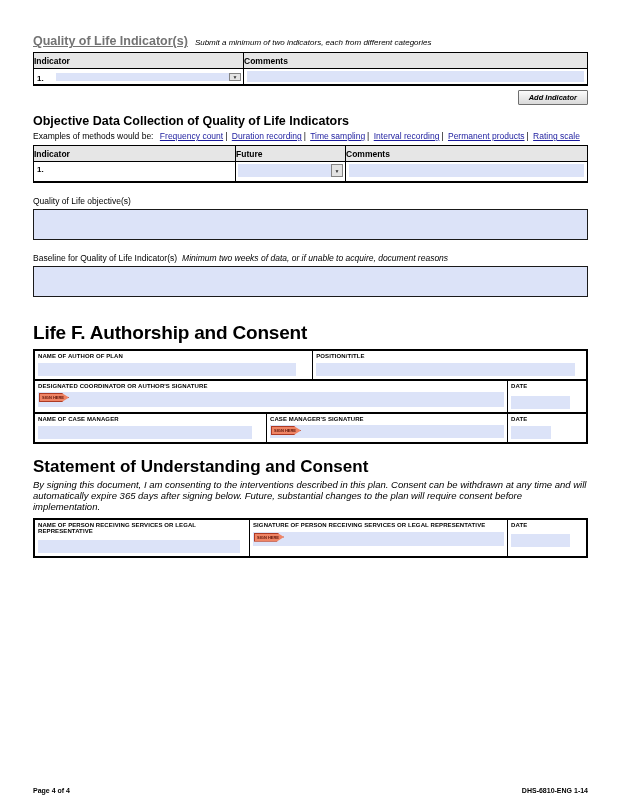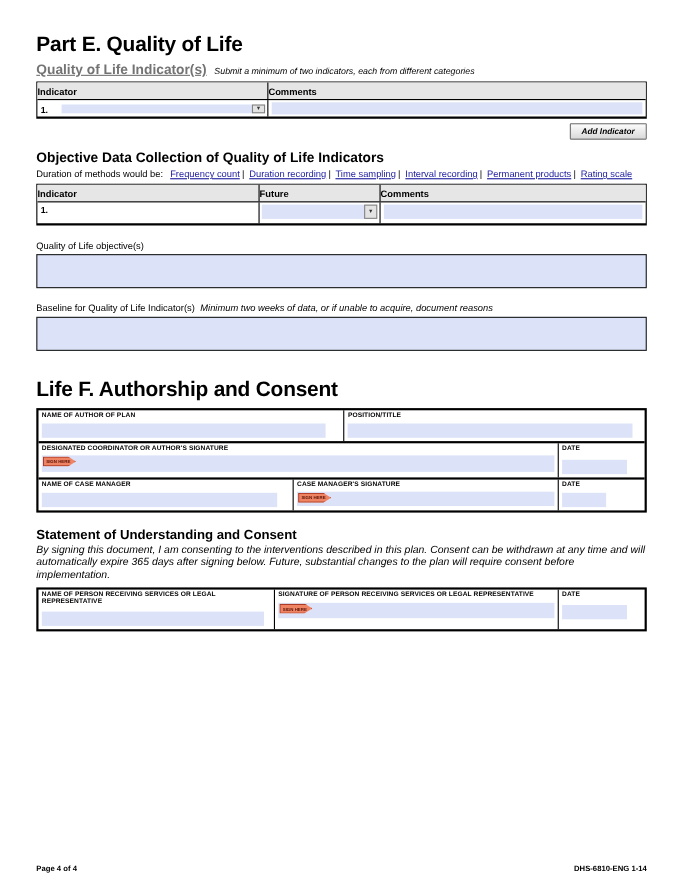--- a/index.html
+++ b/index.html
@@ -103,21 +103,21 @@
     width: 30px; height: 9px;
     background: #ef8465;
     border: 1px solid #ad3a24;
     clip-path: polygon(0 0, 76% 0, 100% 50%, 76% 100%, 0 100%);
     display: flex; align-items: center;
     font-size: 4px; font-weight: bold; color: #5d1408;
     padding-left: 2px; cursor: pointer; overflow: hidden;
     white-space: nowrap;
   }
 
-  .consent-title { margin-top: 13px; font-size: 12px; font-weight: bold; }
+  .consent-title { margin-top: 13px; font-size: 17px; font-weight: bold; }
   .consent-body { margin-top: 2px; font-size: 9.5px; font-style: italic; line-height: 1.18; }
 
   
   .w-half { width: 50.5%; }
   .w-half2 { flex: 1; }
   .w-sig-wide { flex: 1; }
   .w-date { width: 78px; }
   .w-cm-name { width: 232px; }
   .w-cm-sig { flex: 1; }
   .w-con-name { width: 215px; }
@@ -128,21 +128,20 @@
     display: flex; justify-content: space-between;
     font-size: 7px; font-weight: bold;
   }
 </style>
 </head>
 <body>
 
 <div class="page">
   <div class="content">
 
-    <div class="h1">Part E. Quality of Life</div>
 
     <div class="linkline">
       <span class="biglink">Quality of Life Indicator(s)</span>
       <span class="note-italic">Submit a minimum of two indicators, each from different categories</span>
     </div>
 
     <div class="ftable t1">
       <div class="frow fhead">
         <div class="fcell t1-col-ind">Indicator</div>
         <div class="fcell t1-col-com">Comments</div>
@@ -160,21 +159,21 @@
         </div>
       </div>
     </div>
 
     <div class="addbtn-row">
       <button class="addbtn">Add Indicator</button>
     </div>
 
     <div class="h2 sec2-title">Objective Data Collection of Quality of Life Indicators</div>
     <div class="methods-line">
-      <span class="lbl">Duration of methods would be:</span>
+      <span class="lbl">Examples of methods would be:</span>
       <span class="mlink">Frequency count</span><span class="sep">|</span>
       <span class="mlink">Duration recording</span><span class="sep">|</span>
       <span class="mlink">Time sampling</span><span class="sep">|</span>
       <span class="mlink">Interval recording</span><span class="sep">|</span>
       <span class="mlink">Permanent products</span><span class="sep">|</span>
       <span class="mlink">Rating scale</span>
     </div>
 
     <div class="ftable t2">
       <div class="frow fhead">

